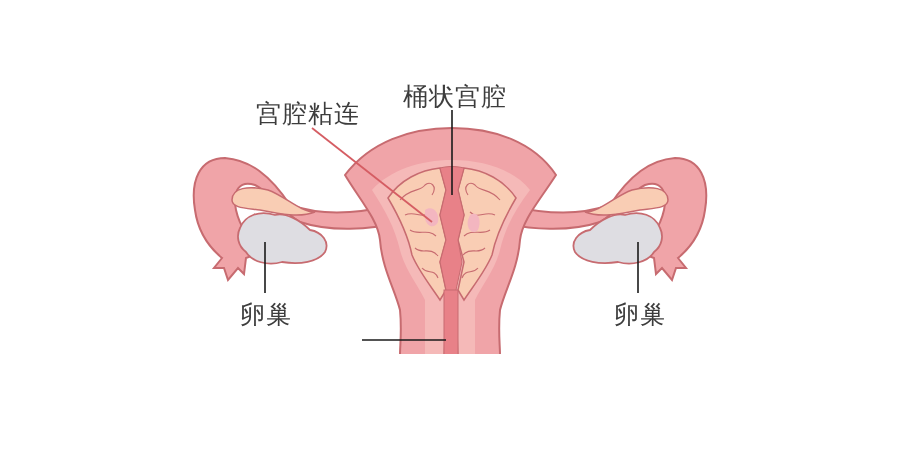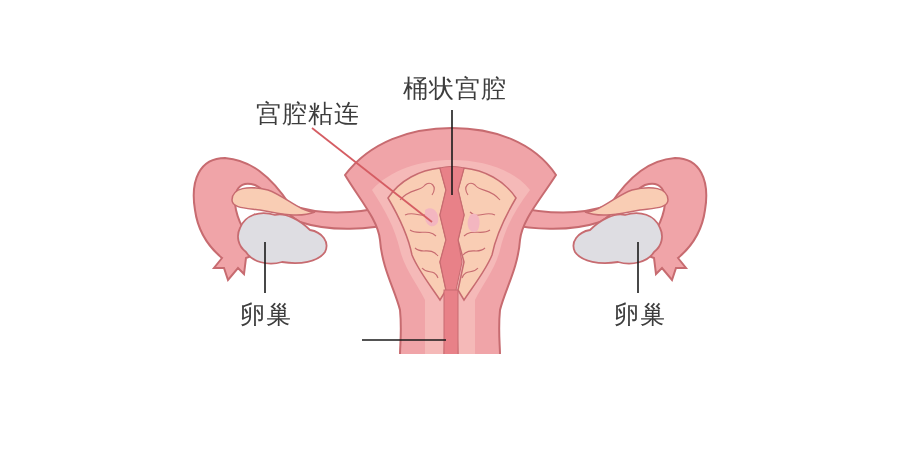--- a/index.html
+++ b/index.html
@@ -60,17 +60,17 @@
 
     <rect x="380" y="354" width="140" height="6" fill="#ffffff"></rect>
 
     <line x1="452" y1="110" x2="452" y2="195" stroke="#1a1a1a" stroke-width="1.6"></line>
     <line x1="312" y1="128" x2="432" y2="222" stroke="#d55d63" stroke-width="1.8"></line>
     <line x1="265" y1="242" x2="265" y2="293" stroke="#1a1a1a" stroke-width="1.6"></line>
     <line x1="638" y1="242" x2="638" y2="293" stroke="#1a1a1a" stroke-width="1.6"></line>
     <line x1="362" y1="340" x2="446" y2="340" stroke="#1a1a1a" stroke-width="1.6"></line>
   </svg>
 
-  <div class="label" style="left:403px; top:72px;">桶状宫腔</div>
+  <div class="label" style="left:403px; top:80px;">桶状宫腔</div>
   <div class="label" style="left:256px; top:97px;">宫腔粘连</div>
   <div class="label" style="left:240px; top:298px;">卵巢</div>
   <div class="label" style="left:614px; top:298px;">卵巢</div>
 </div>
 
 </body></html>

